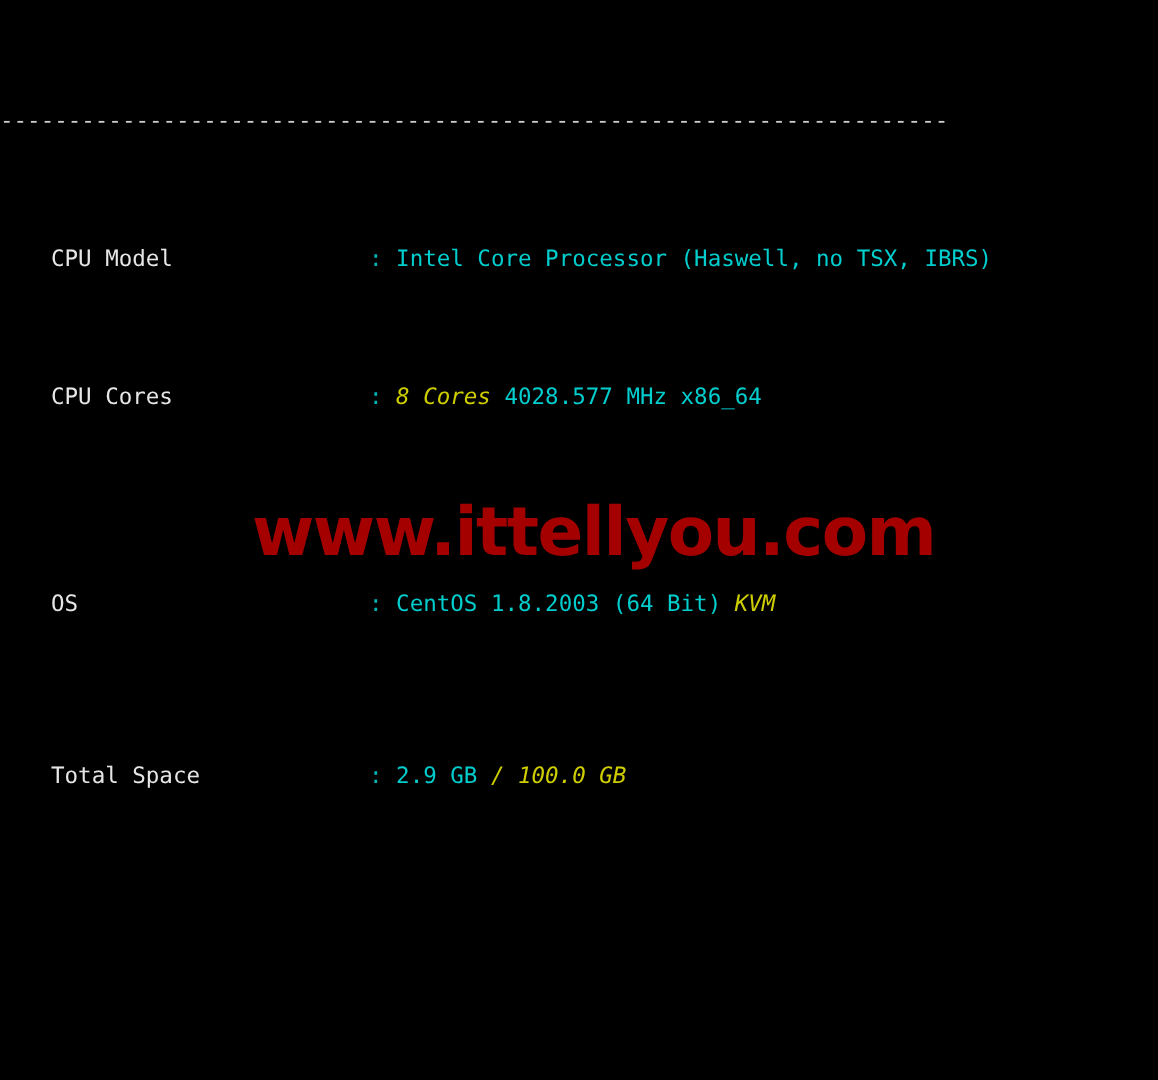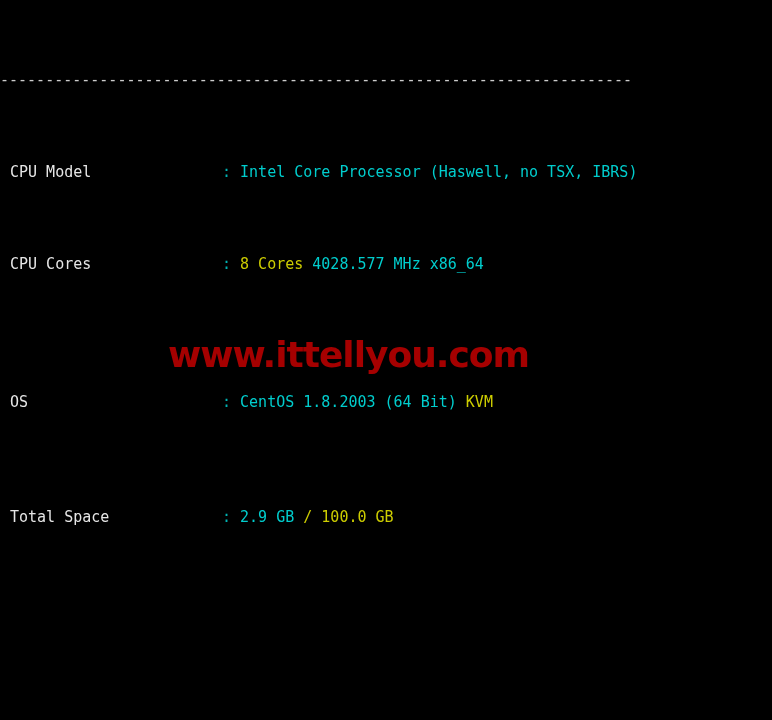--- a/index.html
+++ b/index.html
@@ -20,46 +20,47 @@
   .term {
     position: relative;
     padding: 0;
     white-space: pre;
   }
   .line {
     height: 23px;
     white-space: pre;
     padding-left: 10px;
     letter-spacing: 0px;
+    margin-left: 24px;
   }
   .rule {
     height: 23px;
     line-height: 23px;
     color: #cccccc;
     white-space: pre;
     overflow: hidden;
     padding-left: 0px;
   }
   .label {
     color: #e6e6e6;
     display: inline-block;
     width: 212px;
   }
   .colon {
     color: #00b3b3;
   }
   .v-cyan   { color: #00cdcd; }
-  .v-yellow { color: #cdcd00; }
+  .v-yellow { color: #cdcd00; font-style: italic; }
   .watermark {
     position: absolute;
     left: 168px;
     top: 332px;
     font-family: "DejaVu Sans", "Liberation Sans", sans-serif;
     font-weight: bold;
-    font-size: 36px;
+    font-size: 45px;
     line-height: 45px;
     color: #a50000;
     letter-spacing: -1px;
     white-space: nowrap;
     pointer-events: none;
   }
 </style>
 </head>
 <body>
 

